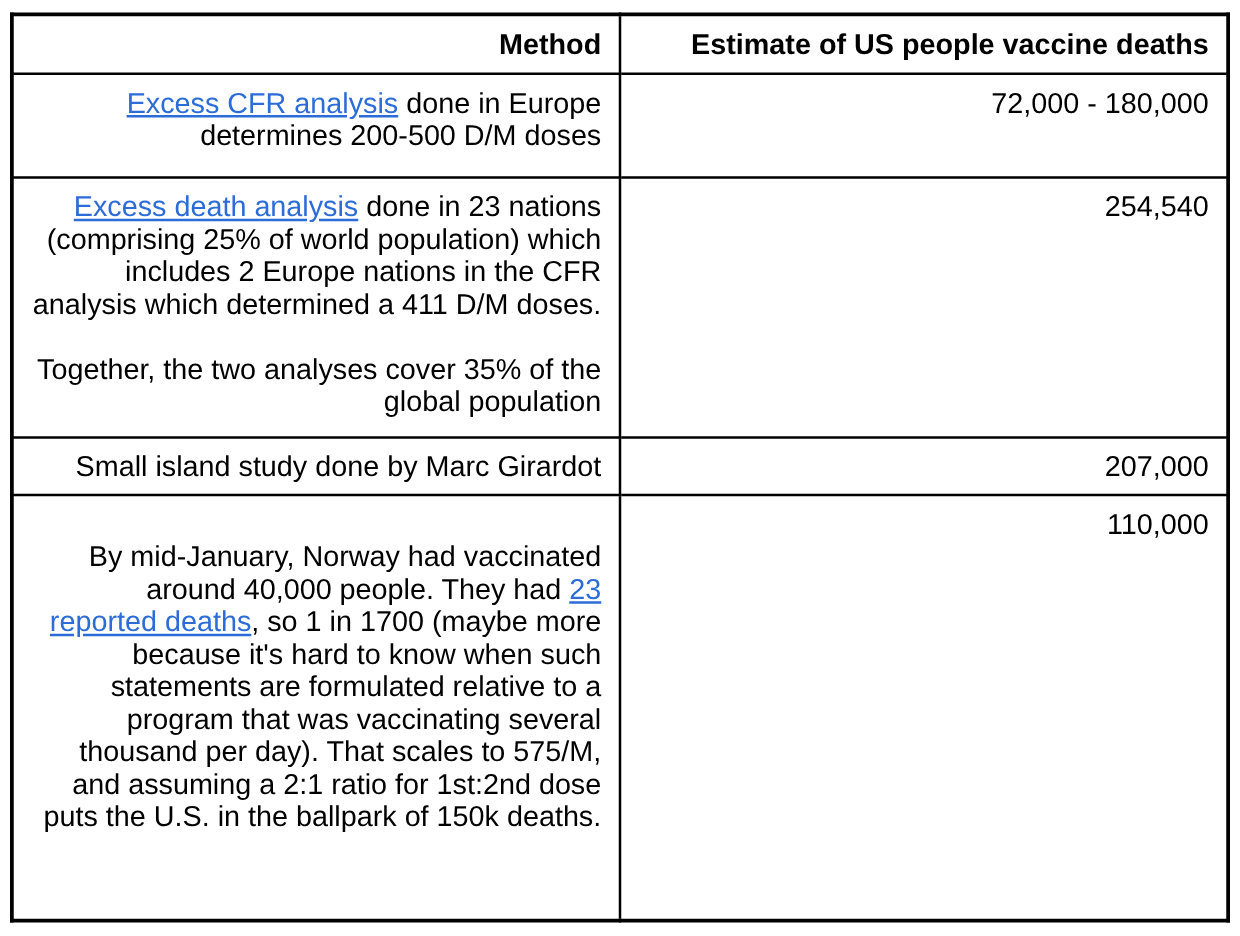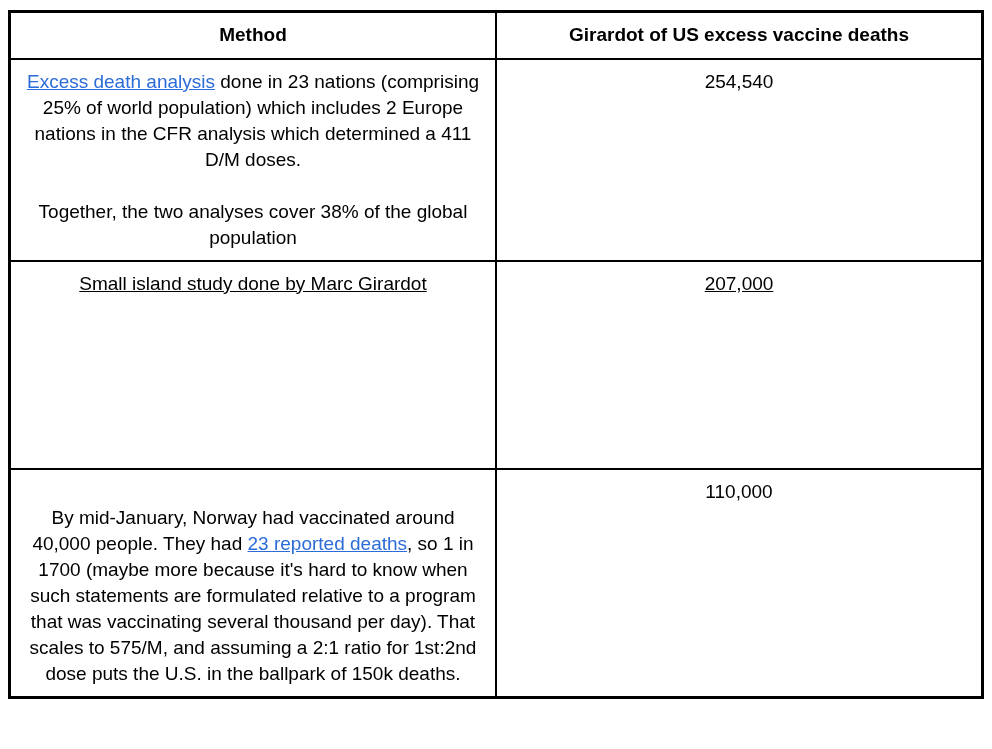--- a/index.html
+++ b/index.html
@@ -26,61 +26,67 @@
     width: 976px;
     border-collapse: collapse;
     table-layout: fixed;
     border: 3px solid var(--border-color);
   }
   table.doc-table col { width: 50%; }
   table.doc-table th,
   table.doc-table td {
     border: 2px solid var(--border-color);
     vertical-align: top;
-    text-align: center;
+    text-align: right;
     padding: 9px 14px;
-    font-size: 19px;
+    font-size: 23px;
     line-height: 26px;
     overflow: hidden;
   }
   table.doc-table th {
     font-weight: bold;
   }
   thead tr { height: 47px; }
   tbody tr:nth-child(1) { height: 83px; }
-  tbody tr:nth-child(2) { height: 208px; text-decoration: underline; }
+  tbody tr:nth-child(2) { height: 208px; }
   tbody tr:nth-child(3) { height: 41px; }
   tbody tr:nth-child(4) { height: 341px; }
   .para { min-height: 26px; }
   a.doc-link {
     color: var(--link-color);
     text-decoration: underline;
     cursor: pointer;
   }
 </style>
 </head>
 <body>
 
 <table class="doc-table">
   <colgroup>
       <col>
       <col>
     </colgroup>
   <thead>
     <tr>
       <th>Method</th>
-      <th>Girardot of US excess vaccine deaths</th>
+      <th>Estimate of US people vaccine deaths</th>
     </tr>
   </thead>
   <tbody>
       <tr>
         <td>
+          <div class="para"><a class="doc-link" href="#">Excess CFR analysis</a><span> done in Europe determines 200-500 D/M doses</span></div>
+        </td>
+        <td>72,000 - 180,000</td>
+      </tr>
+      <tr>
+        <td>
           <div class="para"><a class="doc-link" href="#">Excess death analysis</a><span> done in 23 nations (comprising 25% of world population) which includes 2 Europe nations in the CFR analysis which determined a 411 D/M doses.</span></div>
           <div class="para"></div>
-          <div class="para"><span>Together, the two analyses cover 38% of the global population</span></div>
+          <div class="para"><span>Together, the two analyses cover 35% of the global population</span></div>
         </td>
         <td>254,540</td>
       </tr>
       <tr>
         <td>
           <div class="para"><span>Small island study done by Marc Girardot</span></div>
         </td>
         <td>207,000</td>
       </tr>
       <tr>

